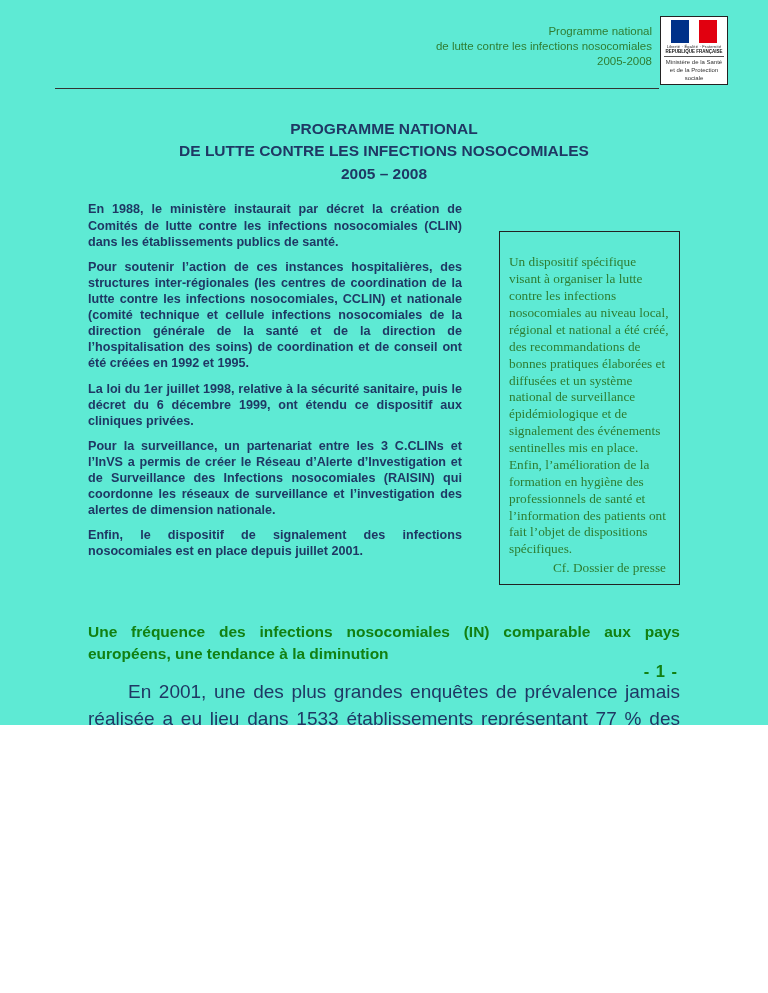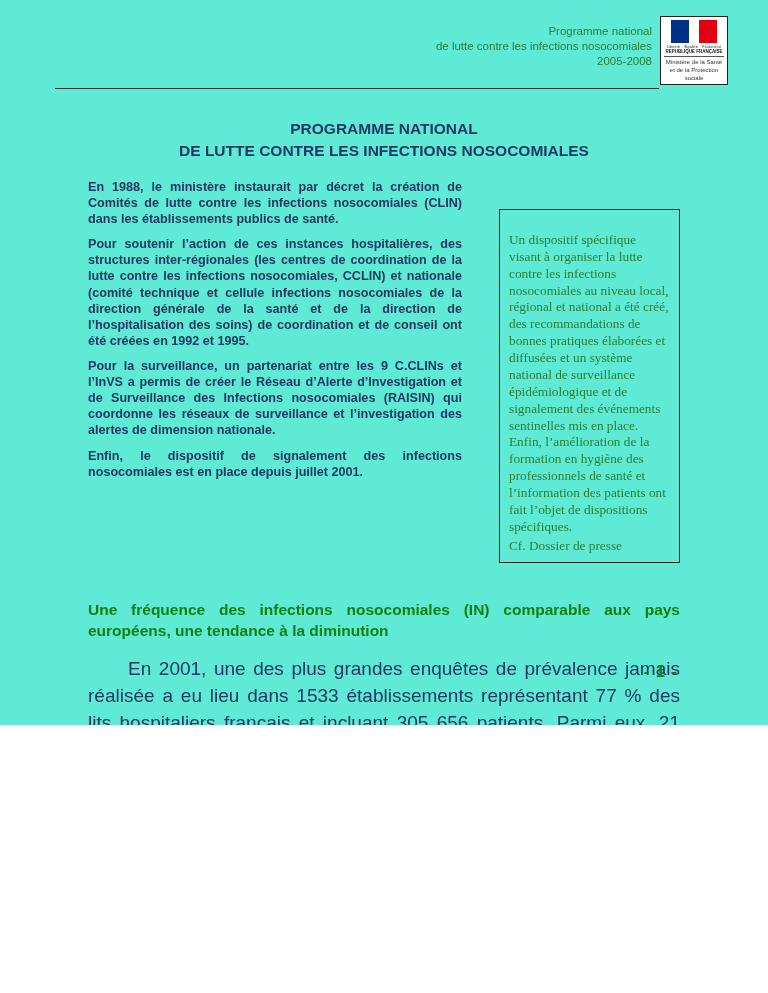--- a/index.html
+++ b/index.html
@@ -90,21 +90,21 @@
   .sidebar {
     margin-left: auto;
     margin-top: 30px;
     width: 181px;
     border: 1.5px solid #222222;
     padding: 22px 9px 8px;
     font-family: "Liberation Serif", serif;
     color: var(--sidebar-green, #2e7d32);
   }
   .sidebar-body { font-size: 13.3px; line-height: 1.27; text-align: left; }
-  .sidebar-ref  { font-size: 13.3px; text-align: left; margin-top: 2px; padding-right: 4px; }
+  .sidebar-ref  { font-size: 13.3px; text-align: right; margin-top: 2px; padding-right: 4px; }
 
   
   .body-paragraph {
     margin: 15px 88px 0;
     font-size: 19px;
     color: var(--body-blue, #1f3864);
     text-align: justify;
     text-indent: 40px;
     line-height: 1.42;
   }
@@ -141,28 +141,30 @@
       <div class="republic">RÉPUBLIQUE FRANÇAISE</div>
       <div class="logo-divider"></div>
       <div class="ministry">Ministère de la Santé et de la Protection sociale</div>
     </div>
     <div class="header-rule"></div>
   </header>
 
   <h1 class="doc-title">
     <span>PROGRAMME NATIONAL</span>
     <span>DE LUTTE CONTRE LES INFECTIONS NOSOCOMIALES</span>
+    <span>2005 – 2008</span>
   </h1>
 
 
   <div class="columns">
     <div class="left-col">
       <p>En 1988, le ministère instaurait par décret la création de Comités de lutte contre les infections nosocomiales (CLIN) dans les établissements publics de santé.</p>
       <p>Pour soutenir l’action de ces instances hospitalières, des structures inter-régionales (les centres de coordination de la lutte contre les infections nosocomiales, CCLIN) et nationale (comité technique et cellule infections nosocomiales de la direction générale de la santé et de la direction de l’hospitalisation des soins) de coordination et de conseil ont été créées en 1992 et 1995.</p>
-      <p>Pour la surveillance, un partenariat entre les 9 C.CLINs et l’InVS a permis de créer le Réseau d’Alerte d’Investigation et de Surveillance des Infections nosocomiales (RAISIN) qui coordonne les réseaux de surveillance et l’investigation des alertes de dimension nationale.</p>
+      <p>La loi du 1er juillet 1998, relative à la sécurité sanitaire, puis le décret du 6 décembre 1999, ont étendu ce dispositif aux cliniques privées.</p>
+      <p>Pour la surveillance, un partenariat entre les 3 C.CLINs et l’InVS a permis de créer le Réseau d’Alerte d’Investigation et de Surveillance des Infections nosocomiales (RAISIN) qui coordonne les réseaux de surveillance et l’investigation des alertes de dimension nationale.</p>
       <p>Enfin, le dispositif de signalement des infections nosocomiales est en place depuis juillet 2001.</p>
     </div>
     <aside class="sidebar">
       <p class="sidebar-body">Un dispositif spécifique visant à organiser la lutte contre les infections nosocomiales au niveau local, régional et national a été créé, des recommandations de bonnes pratiques élaborées et diffusées et un système national de surveillance épidémiologique et de signalement des événements sentinelles mis en place. Enfin, l’amélioration de la formation en hygiène des professionnels de santé et l’information des patients ont fait l’objet de dispositions spécifiques.</p>
       <p class="sidebar-ref">Cf. Dossier de presse</p>
     </aside>
   </div>
 
   <h2 class="section-heading">Une fréquence des infections nosocomiales (IN) comparable aux pays européens, une tendance à la diminution</h2>
 

